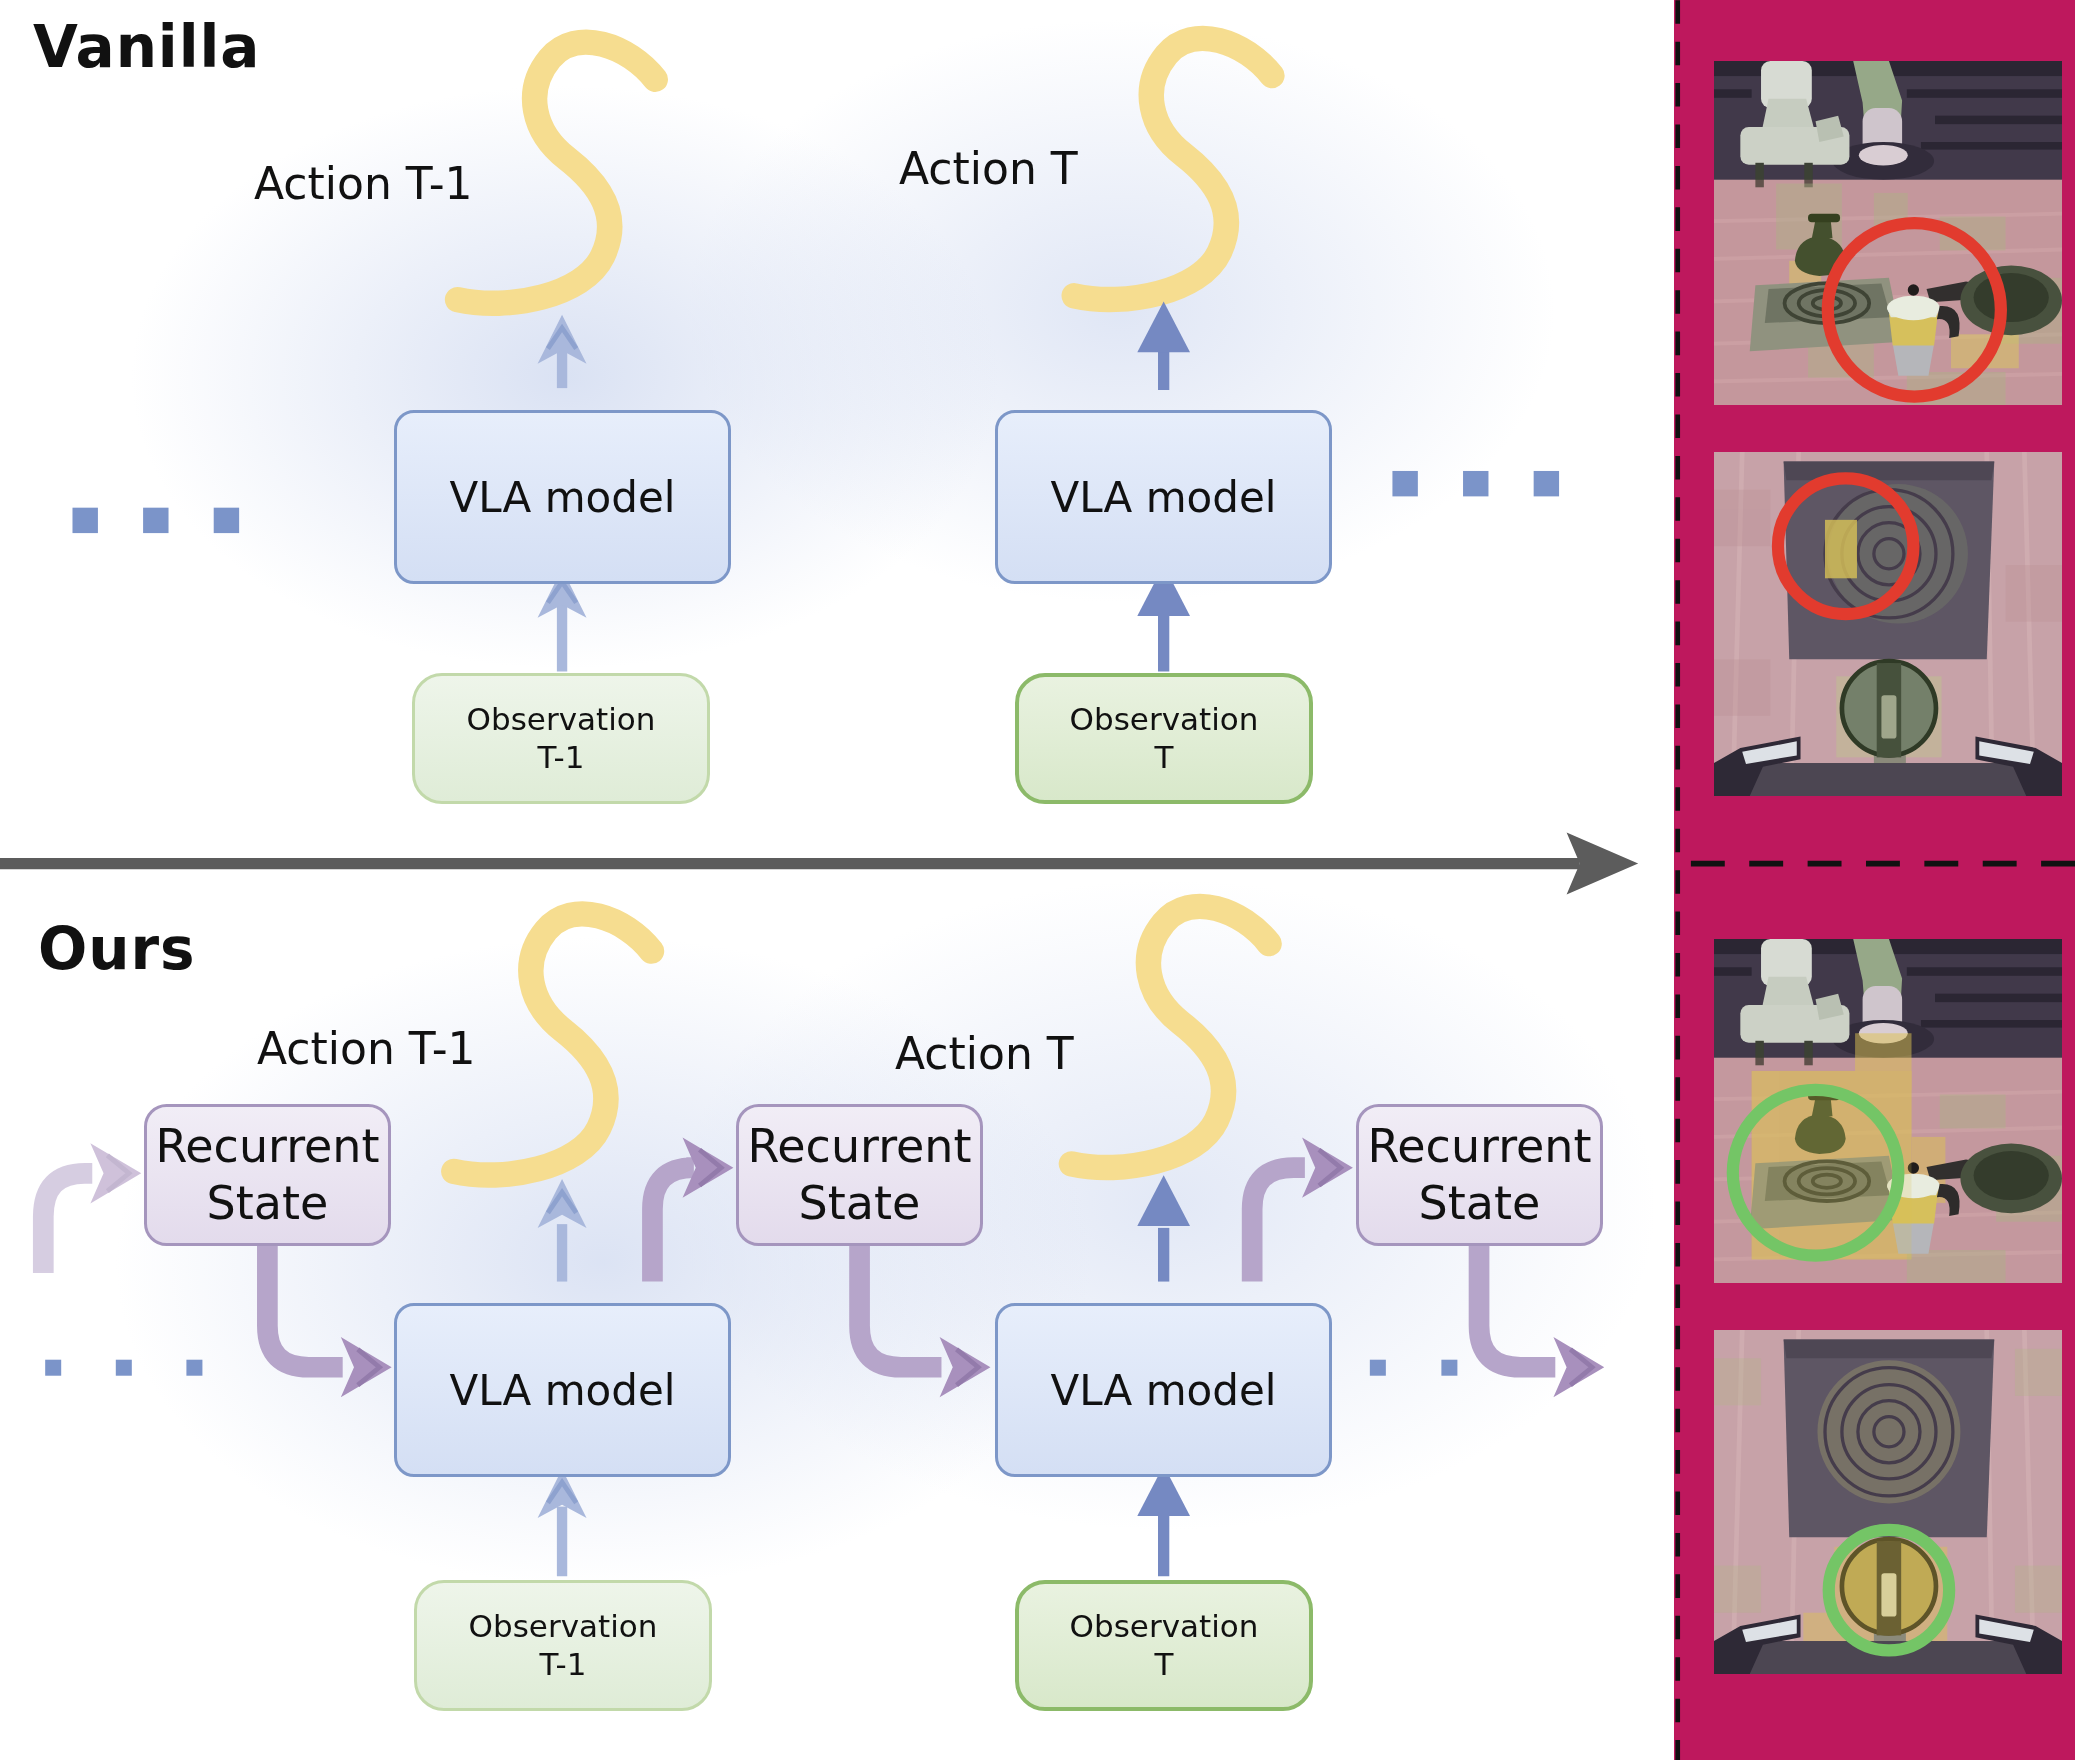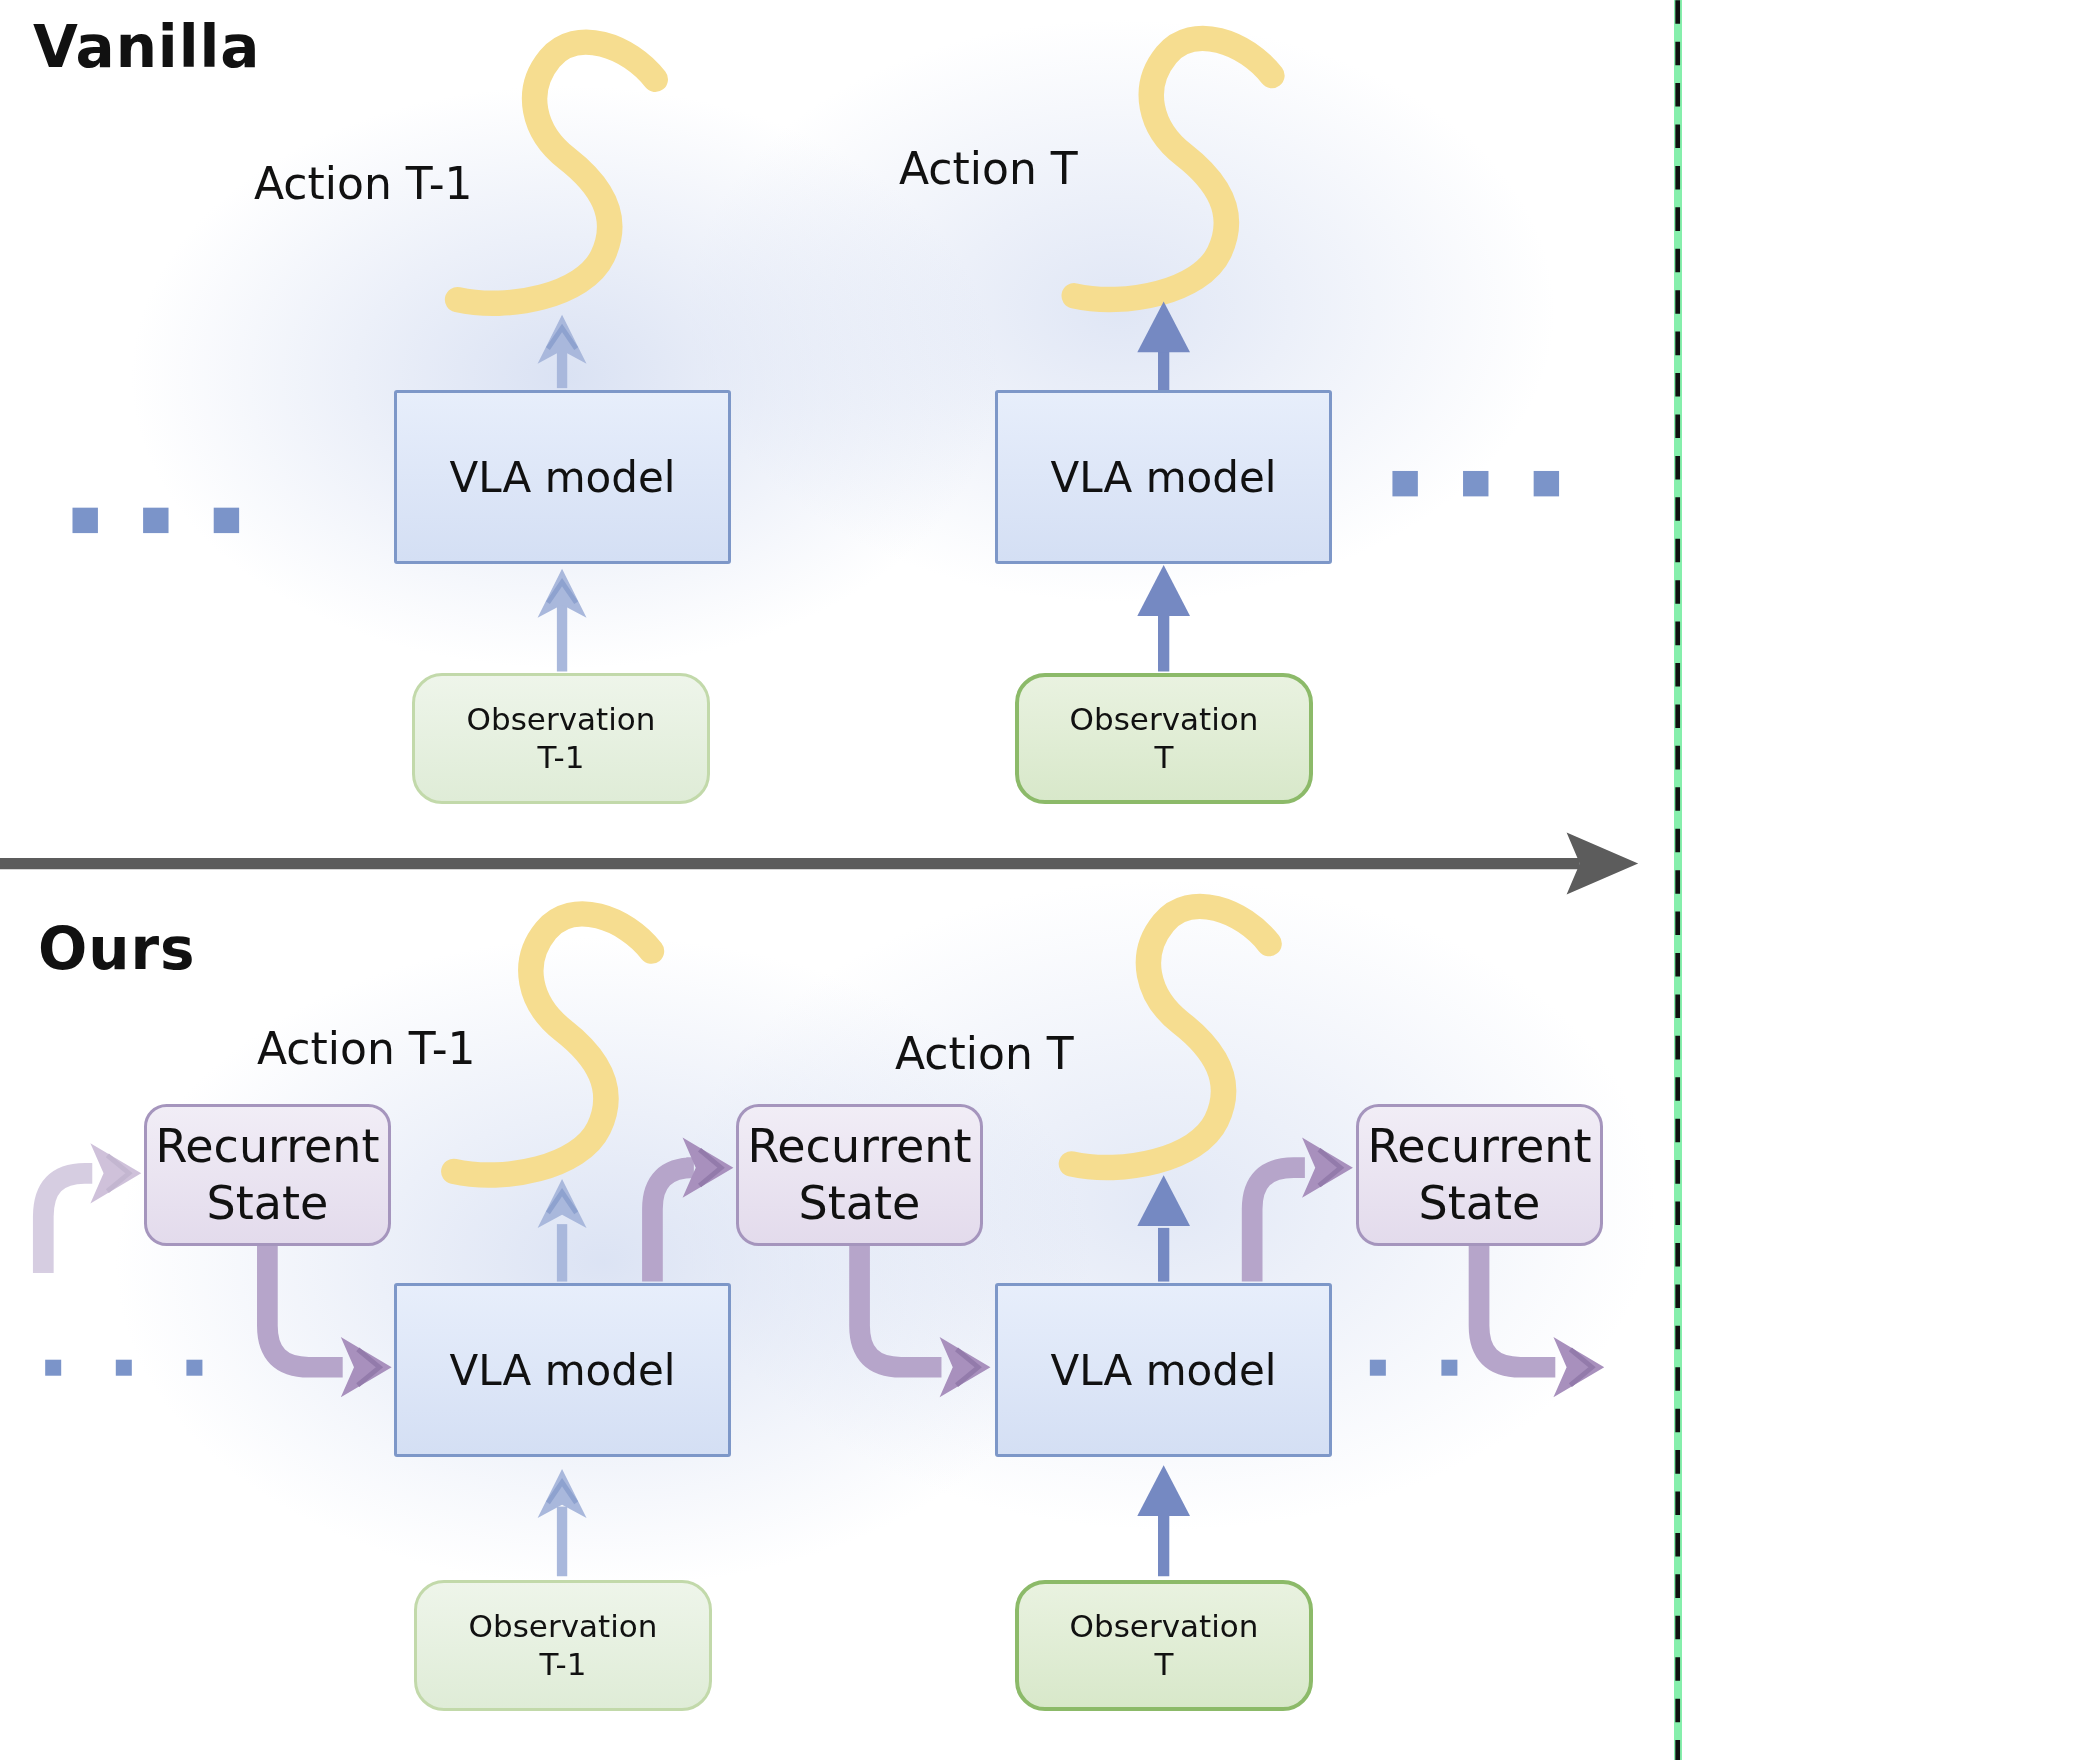--- a/index.html
+++ b/index.html
@@ -1,32 +1,32 @@
 <!DOCTYPE html>
 <html style="font-size:15px"><head>
 <meta charset="utf-8">
 <style>
   html,body{margin:0;padding:0;background:#ffffff;}
-  .canvas{position:relative;width:1682px;height:1761px;overflow:hidden;
-          font-family:"DejaVu Sans","Liberation Sans",sans-serif;color:#111;background:#86efac;}
+  .canvas{position:relative;width:2075px;height:1761px;overflow:hidden;
+          font-family:"DejaVu Sans","Liberation Sans",sans-serif;color:#111;background:#be185d;}
   .diagram-bg{position:absolute;left:0;top:0;width:1674px;height:1761px;
     background:
       radial-gradient(ellipse 603px 405px at 565px 377px, rgba(198,210,237,.65), rgba(198,210,237,0) 72%),
       radial-gradient(ellipse 603px 405px at 1121px 311px, rgba(198,210,237,.55), rgba(198,210,237,0) 72%),
       radial-gradient(ellipse 678px 452px at 603px 1262px, rgba(198,210,237,.62), rgba(198,210,237,0) 72%),
       radial-gradient(ellipse 678px 452px at 1168px 1205px, rgba(198,210,237,.5), rgba(198,210,237,0) 72%),
       #ffffff;}
   .abs{position:absolute;}
   .overlay{position:absolute;left:0;top:0;pointer-events:none;}
   .title{font-size:58px;font-weight:bold;letter-spacing:0.9px;}
   .action-label{font-size:44px;font-weight:500;text-align:left;}
   .node{display:flex;align-items:center;justify-content:center;text-align:center;
         white-space:pre-line;box-sizing:border-box;}
-  .vla{width:337px;height:174px;border-radius:3px;font-size:42px;
-       background:linear-gradient(180deg,#e7eefb,#d4dff4);border:3.8px solid #7d97c8;}
+  .vla{width:337px;height:174px;border-radius:20px;font-size:42px;
+       background:linear-gradient(180deg,#e7eefb,#d4dff4);border:3.8px solid #7d97c8;margin-top:20px;}
   .obs{width:298px;height:131px;border-radius:30px;font-size:31px;line-height:1.2;}
   .obs-light{background:linear-gradient(180deg,#eef5ea,#dfecd7);border:3.8px solid #c2d9aa;}
   .obs-dark{background:linear-gradient(180deg,#e9f2e0,#d8e8ca);border:4.7px solid #8cba69;}
   .rs{width:247px;height:142px;border-radius:22.6px;font-size:46px;line-height:1.25;
       background:linear-gradient(180deg,#f1edf6,#e3dbec);border:3.8px solid #a595bd;}
   .panel-img{position:absolute;width:348px;height:344px;}
   .panel-img svg{display:block;width:100%;height:100%;}
 </style>
 </head>
 <body>

